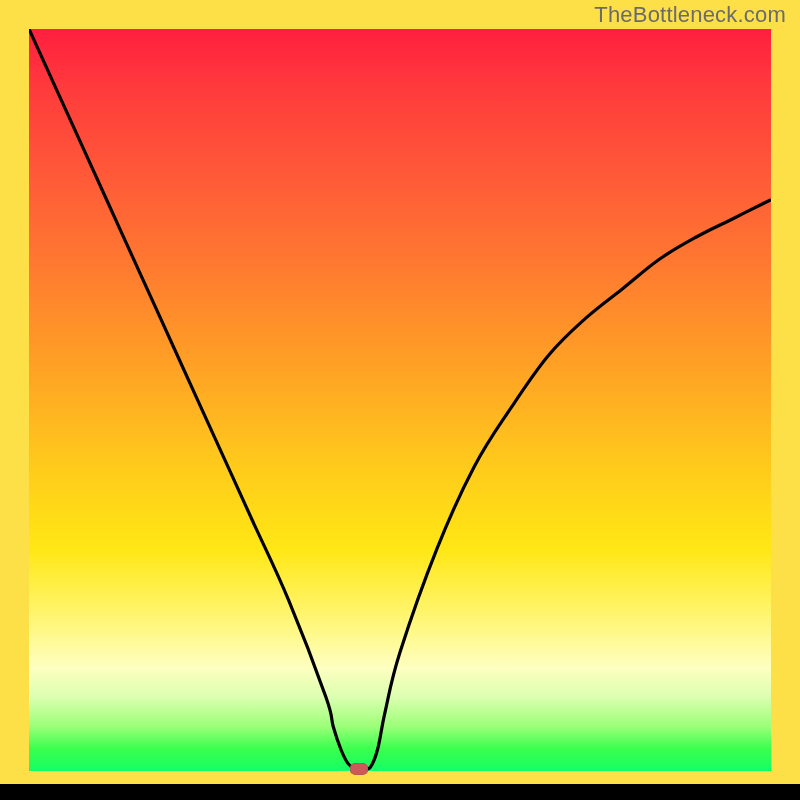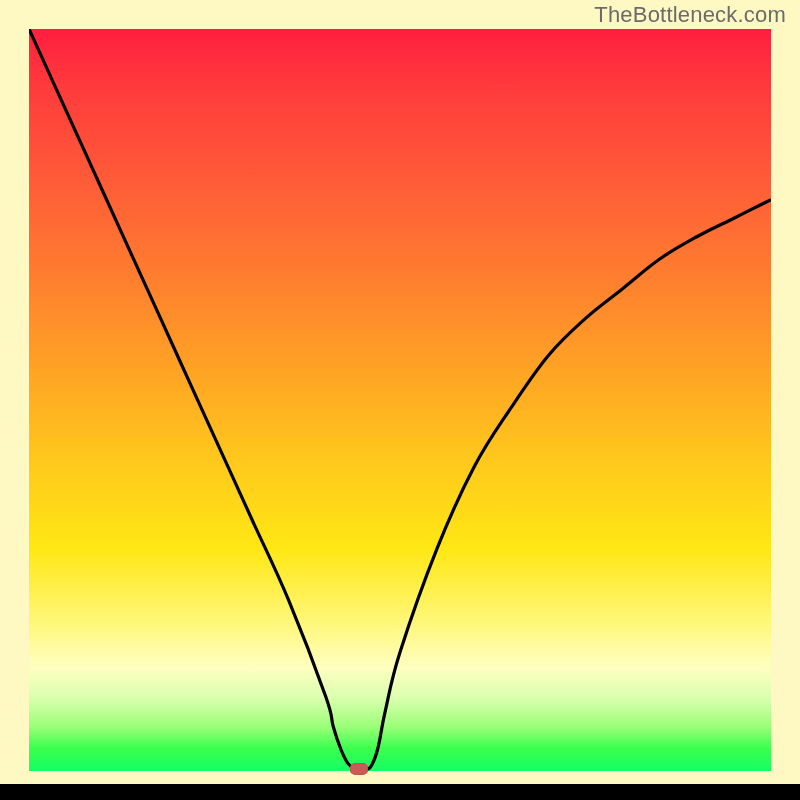--- a/index.html
+++ b/index.html
@@ -8,21 +8,21 @@
     width: 800px;
     height: 800px;
     background: #000;
     overflow: hidden;
     font-family: Arial, Helvetica, sans-serif;
   }
   .stage {
     position: relative;
     width: 800px;
     height: 784px;
-    background: #fef9c3;
+    background: #fde047;
   }
   .attribution {
     position: absolute;
     top: 2px;
     right: 14px;
     color: #6b6b6b;
     font-size: 22px;
     letter-spacing: 0.2px;
     user-select: none;
   }

